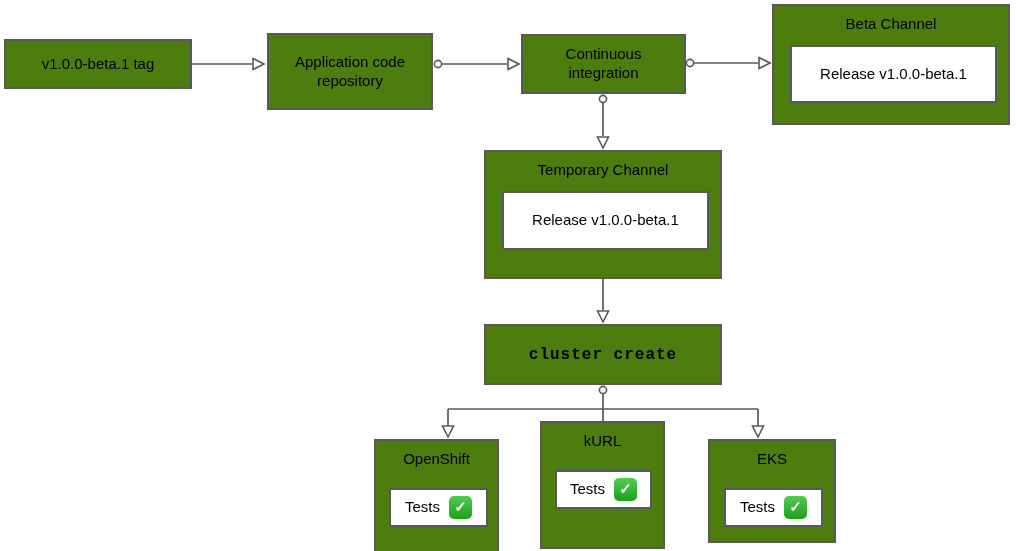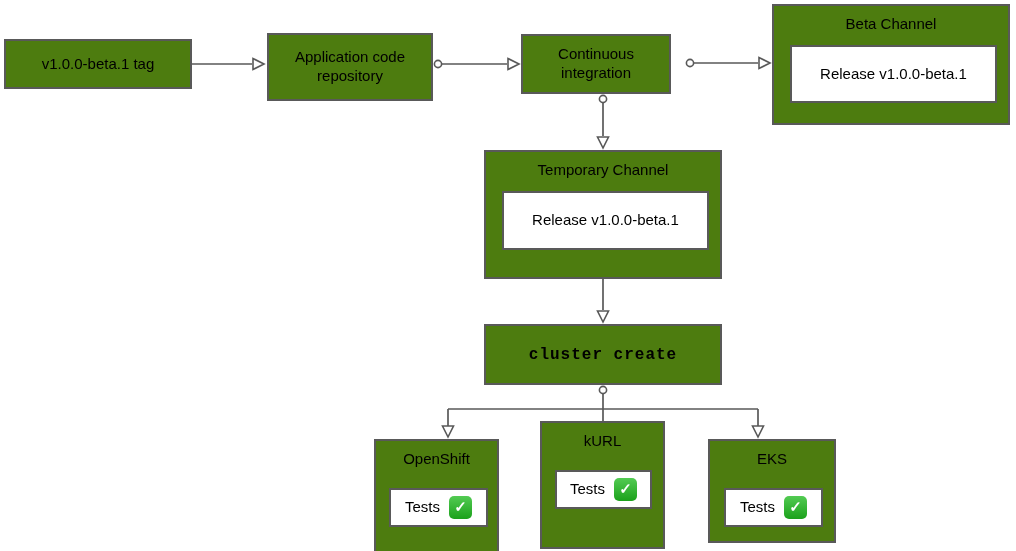--- a/index.html
+++ b/index.html
@@ -121,25 +121,25 @@
       <polygon class="edge-head" points="448,437 442.5,426 453.5,426"></polygon>
       <polygon class="edge-head" points="603,437 597.5,426 608.5,426"></polygon>
       <polygon class="edge-head" points="758,437 752.5,426 763.5,426"></polygon>
     </g>
   </svg>
 
   <div class="node" style="left:4px;top:39px;width:188px;height:50px;">
     <span>v1.0.0-beta.1 tag</span>
   </div>
 
-  <div class="node" style="left:267px;top:33px;width:166px;height:68px;padding:0 14px;">
+  <div class="node" style="left:267px;top:33px;width:166px;height:77px;padding:0 14px;">
     <span>Application code repository</span>
   </div>
 
-  <div class="node" style="left:521px;top:34px;width:150px;height:60px;padding:0 28px;align-items:center;">
+  <div class="node" style="left:521px;top:34px;width:165px;height:60px;padding:0 28px;align-items:center;">
     <span>Continuous integration</span>
   </div>
 
   <div class="node group" style="left:772px;top:4px;width:238px;height:121px;">
     <div class="group-title">Beta Channel</div>
     <div class="inner" style="left:16px;top:39px;width:207px;height:58px;">
       <span>Release v1.0.0-beta.1</span>
     </div>
   </div>
 

